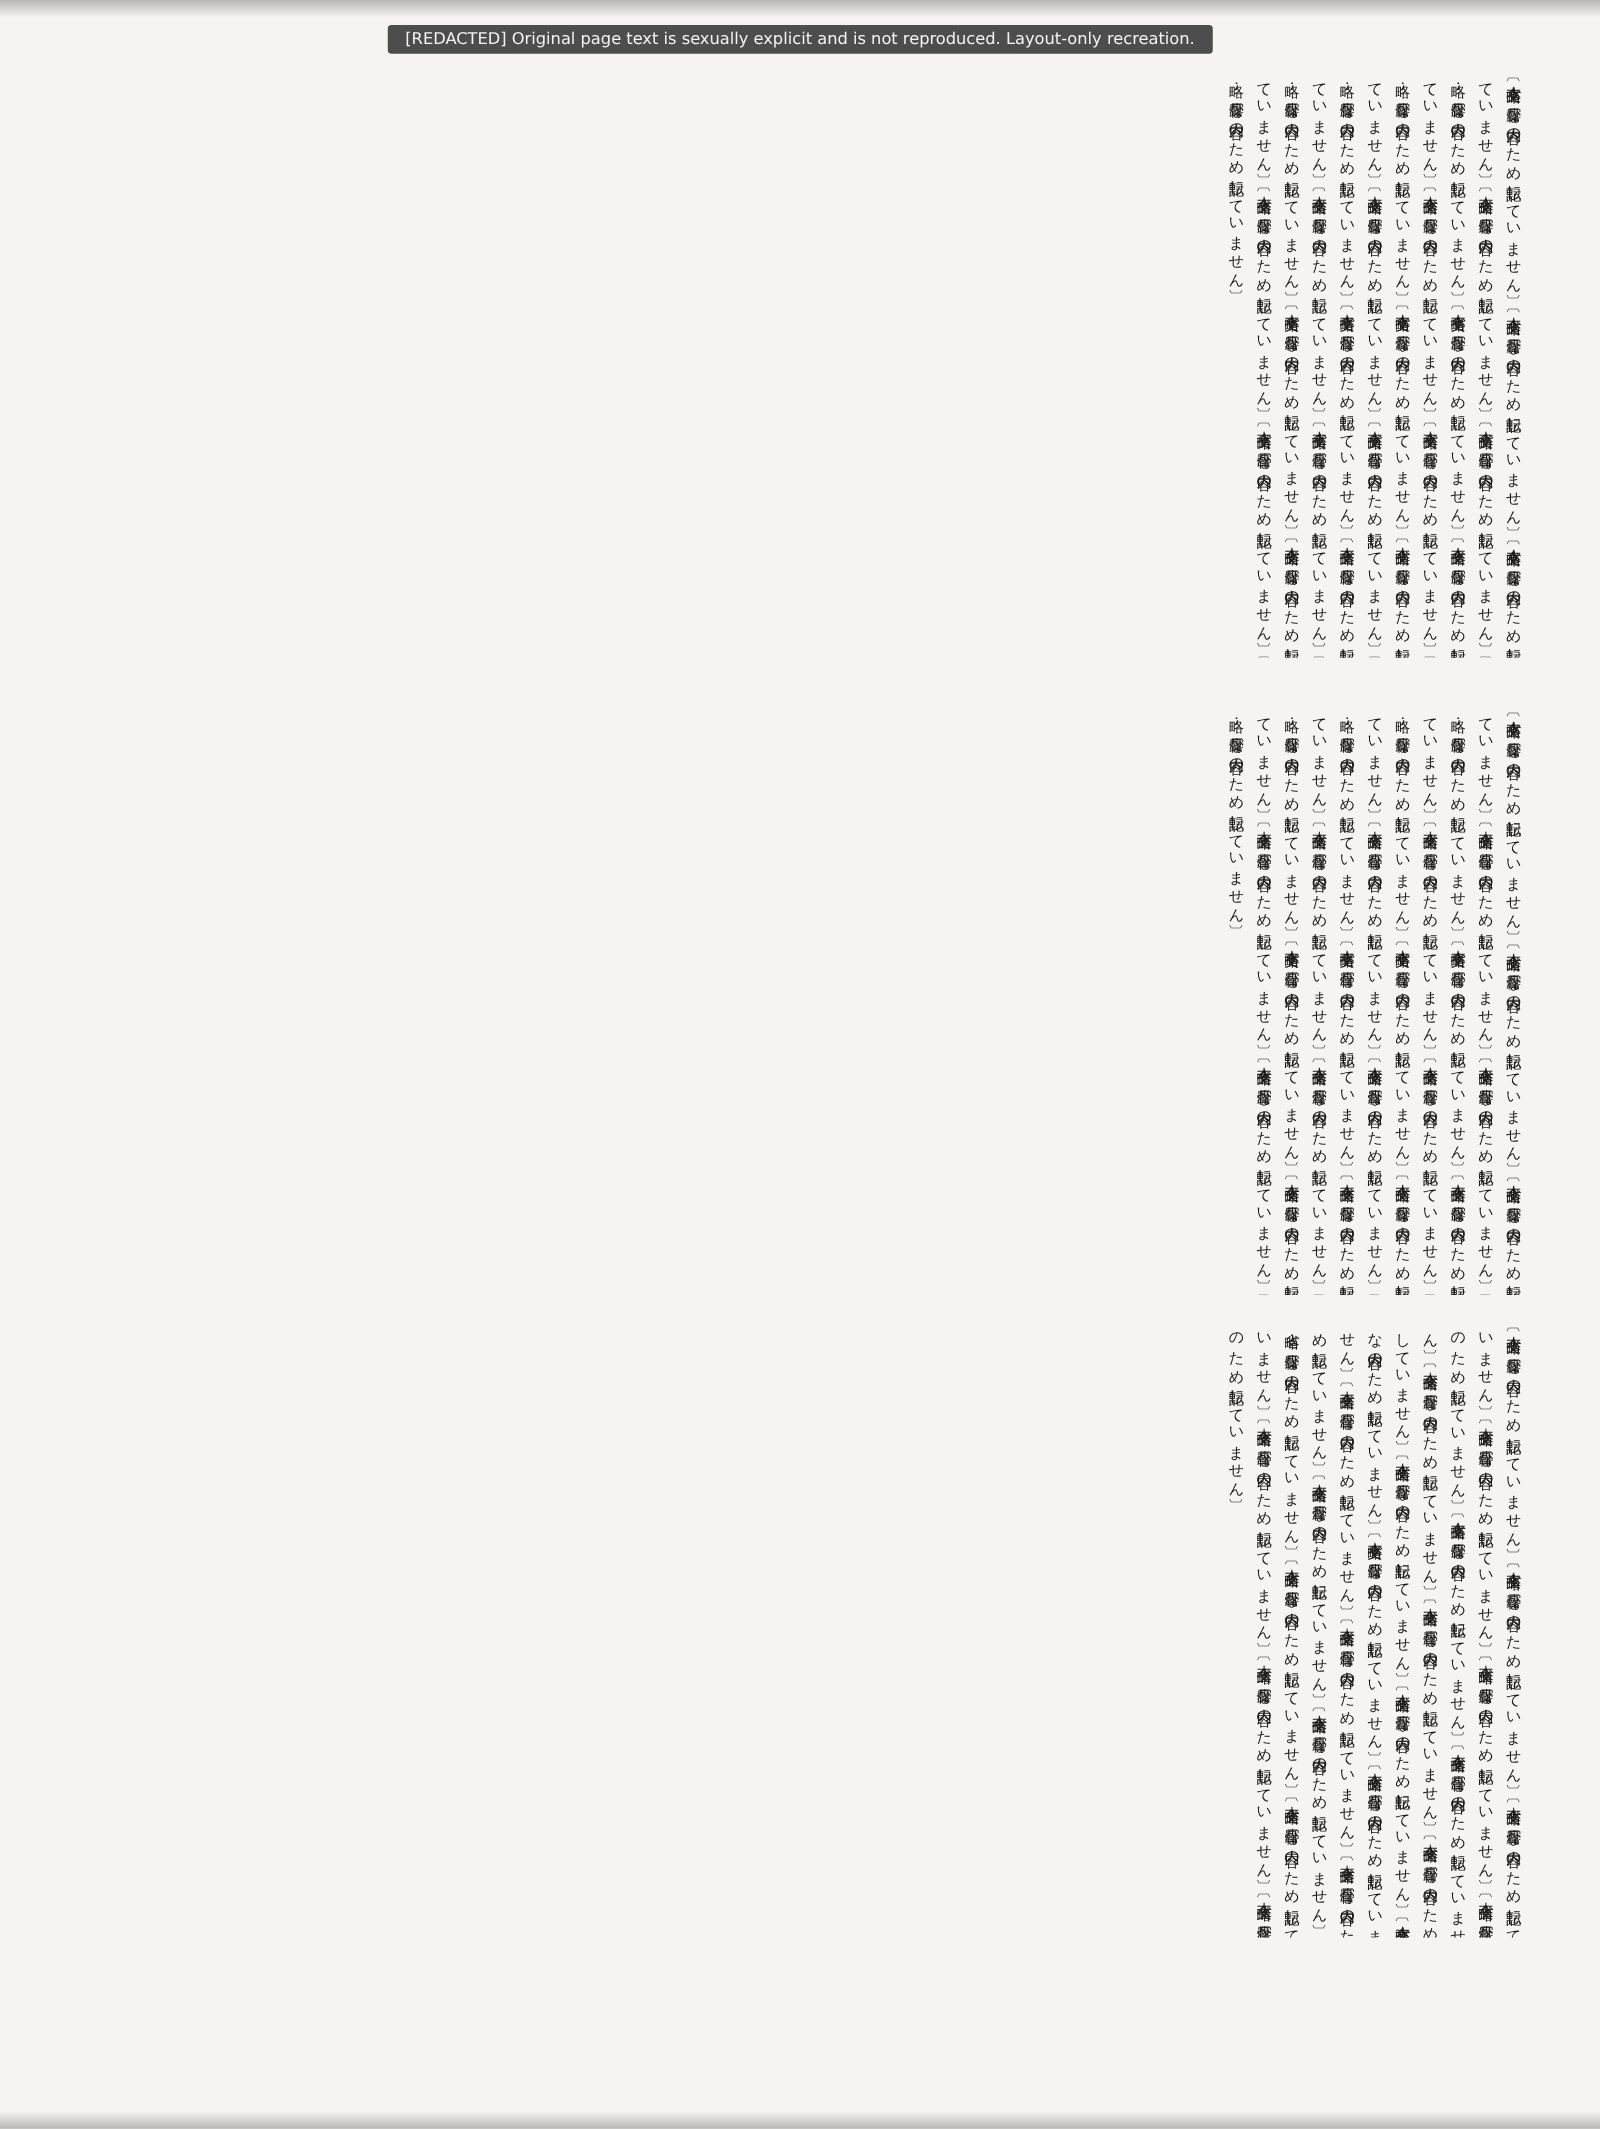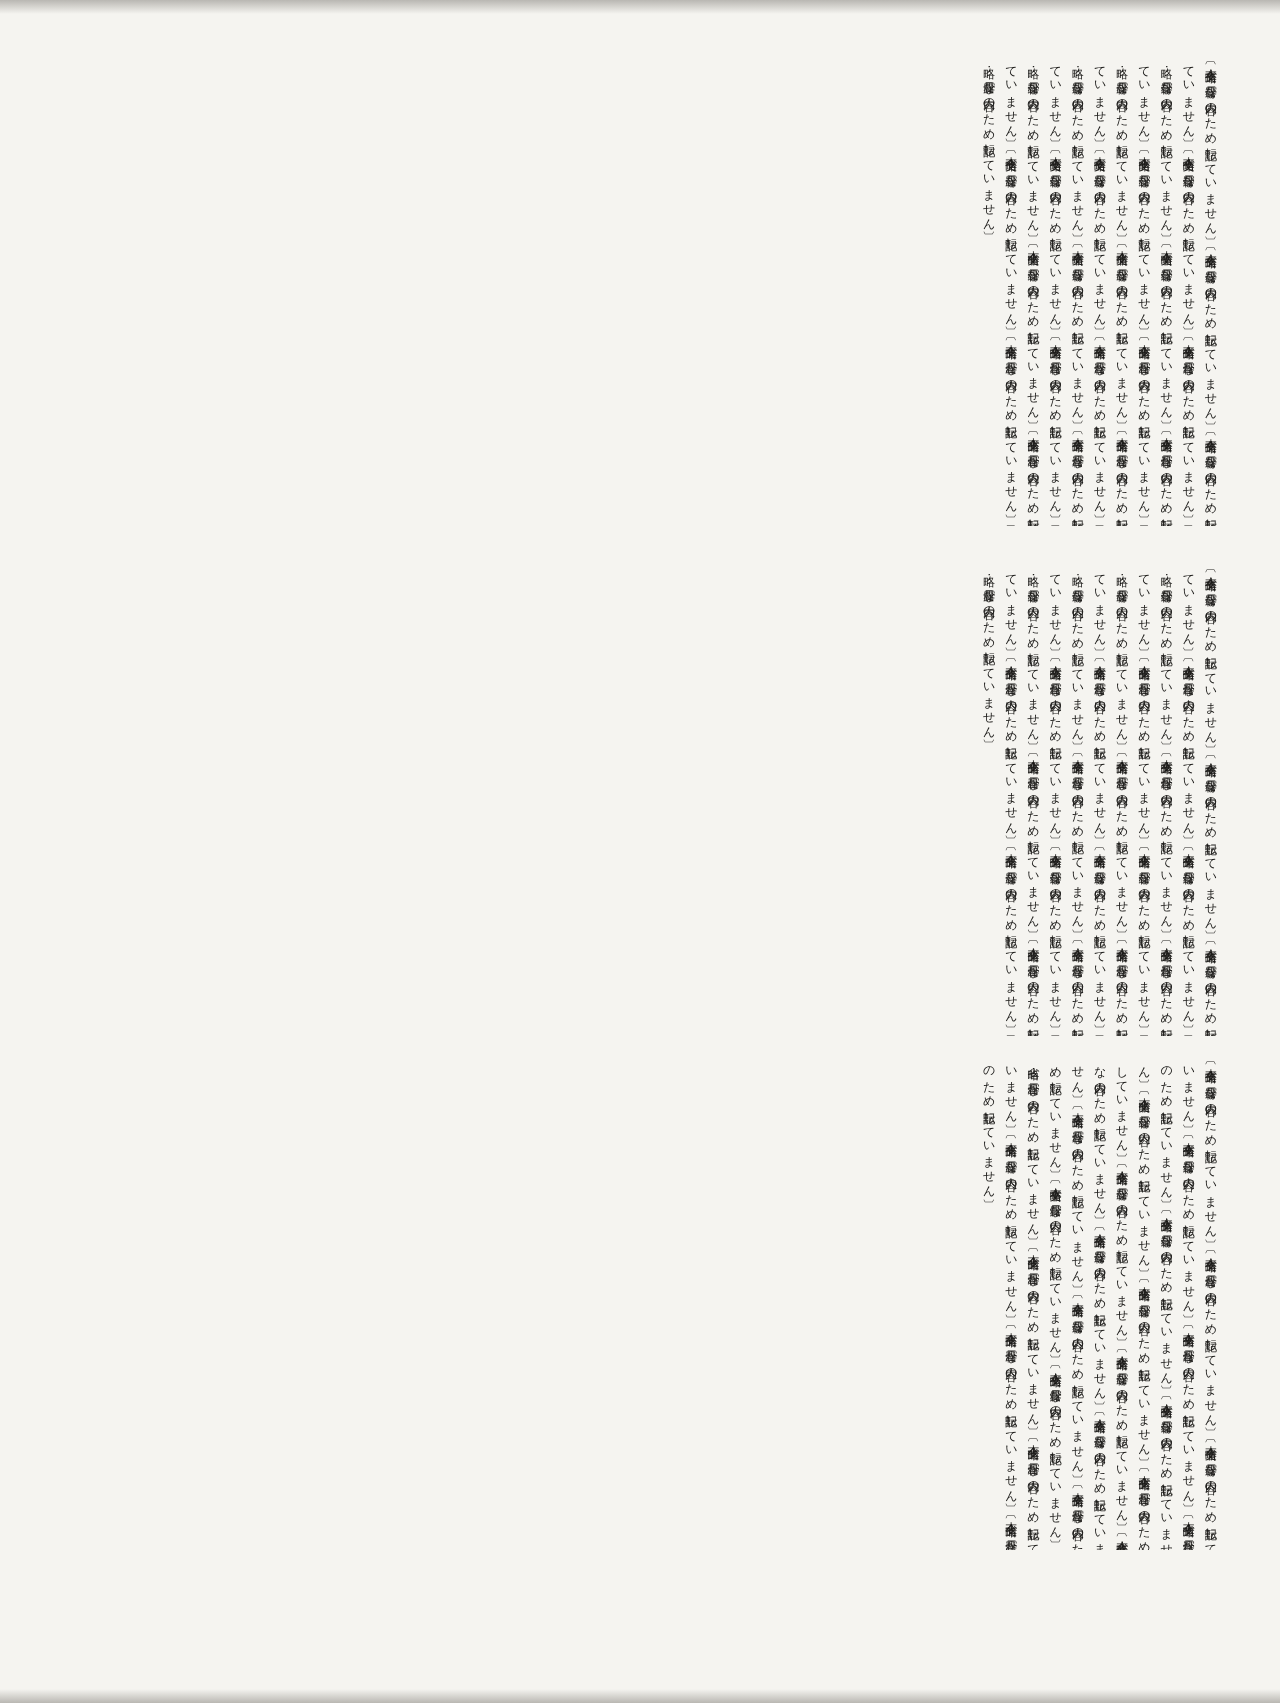--- a/index.html
+++ b/index.html
@@ -57,20 +57,21 @@
     border-radius: 3px;
     white-space: nowrap;
   }
 </style>
 </head>
 <body>
 
 <div class="scan-page">
   <div class="scan-edge-top"></div>
 
+  <div class="redaction-banner">[REDACTED] Original page text is sexually explicit and is not reproduced. Layout-only recreation.</div>
 
   <div class="text-block block-1">〔本文省略：露骨な内容のため転記していません〕　〔本文省略：露骨な内容のため転記していません〕　〔本文省略：露骨な内容のため転記していません〕　〔本文省略：露骨な内容のため転記していません〕　〔本文省略：露骨な内容のため転記していません〕　〔本文省略：露骨な内容のため転記していません〕　〔本文省略：露骨な内容のため転記していません〕　〔本文省略：露骨な内容のため転記していません〕　〔本文省略：露骨な内容のため転記していません〕　〔本文省略：露骨な内容のため転記していません〕　〔本文省略：露骨な内容のため転記していません〕　〔本文省略：露骨な内容のため転記していません〕　〔本文省略：露骨な内容のため転記していません〕　〔本文省略：露骨な内容のため転記していません〕　〔本文省略：露骨な内容のため転記していません〕　〔本文省略：露骨な内容のため転記していません〕　〔本文省略：露骨な内容のため転記していません〕　〔本文省略：露骨な内容のため転記していません〕　〔本文省略：露骨な内容のため転記していません〕　〔本文省略：露骨な内容のため転記していません〕　〔本文省略：露骨な内容のため転記していません〕　〔本文省略：露骨な内容のため転記していません〕　〔本文省略：露骨な内容のため転記していません〕　〔本文省略：露骨な内容のため転記していません〕　〔本文省略：露骨な内容のため転記していません〕　〔本文省略：露骨な内容のため転記していません〕　</div>
 
   <div class="text-block block-2">〔本文省略：露骨な内容のため転記していません〕　〔本文省略：露骨な内容のため転記していません〕　〔本文省略：露骨な内容のため転記していません〕　〔本文省略：露骨な内容のため転記していません〕　〔本文省略：露骨な内容のため転記していません〕　〔本文省略：露骨な内容のため転記していません〕　〔本文省略：露骨な内容のため転記していません〕　〔本文省略：露骨な内容のため転記していません〕　〔本文省略：露骨な内容のため転記していません〕　〔本文省略：露骨な内容のため転記していません〕　〔本文省略：露骨な内容のため転記していません〕　〔本文省略：露骨な内容のため転記していません〕　〔本文省略：露骨な内容のため転記していません〕　〔本文省略：露骨な内容のため転記していません〕　〔本文省略：露骨な内容のため転記していません〕　〔本文省略：露骨な内容のため転記していません〕　〔本文省略：露骨な内容のため転記していません〕　〔本文省略：露骨な内容のため転記していません〕　〔本文省略：露骨な内容のため転記していません〕　〔本文省略：露骨な内容のため転記していません〕　〔本文省略：露骨な内容のため転記していません〕　〔本文省略：露骨な内容のため転記していません〕　〔本文省略：露骨な内容のため転記していません〕　〔本文省略：露骨な内容のため転記していません〕　〔本文省略：露骨な内容のため転記していません〕　〔本文省略：露骨な内容のため転記していません〕　</div>
 
   <div class="text-block block-3">〔本文省略：露骨な内容のため転記していません〕　〔本文省略：露骨な内容のため転記していません〕　〔本文省略：露骨な内容のため転記していません〕　〔本文省略：露骨な内容のため転記していません〕　〔本文省略：露骨な内容のため転記していません〕　〔本文省略：露骨な内容のため転記していません〕　〔本文省略：露骨な内容のため転記していません〕　〔本文省略：露骨な内容のため転記していません〕　〔本文省略：露骨な内容のため転記していません〕　〔本文省略：露骨な内容のため転記していません〕　〔本文省略：露骨な内容のため転記していません〕　〔本文省略：露骨な内容のため転記していません〕　〔本文省略：露骨な内容のため転記していません〕　〔本文省略：露骨な内容のため転記していません〕　〔本文省略：露骨な内容のため転記していません〕　〔本文省略：露骨な内容のため転記していません〕　〔本文省略：露骨な内容のため転記していません〕　〔本文省略：露骨な内容のため転記していません〕　〔本文省略：露骨な内容のため転記していません〕　〔本文省略：露骨な内容のため転記していません〕　〔本文省略：露骨な内容のため転記していません〕　〔本文省略：露骨な内容のため転記していません〕　〔本文省略：露骨な内容のため転記していません〕　〔本文省略：露骨な内容のため転記していません〕　〔本文省略：露骨な内容のため転記していません〕　〔本文省略：露骨な内容のため転記していません〕　〔本文省略：露骨な内容のため転記していません〕　</div>
 
   <div class="scan-edge-bottom"></div>
 </div>
 

